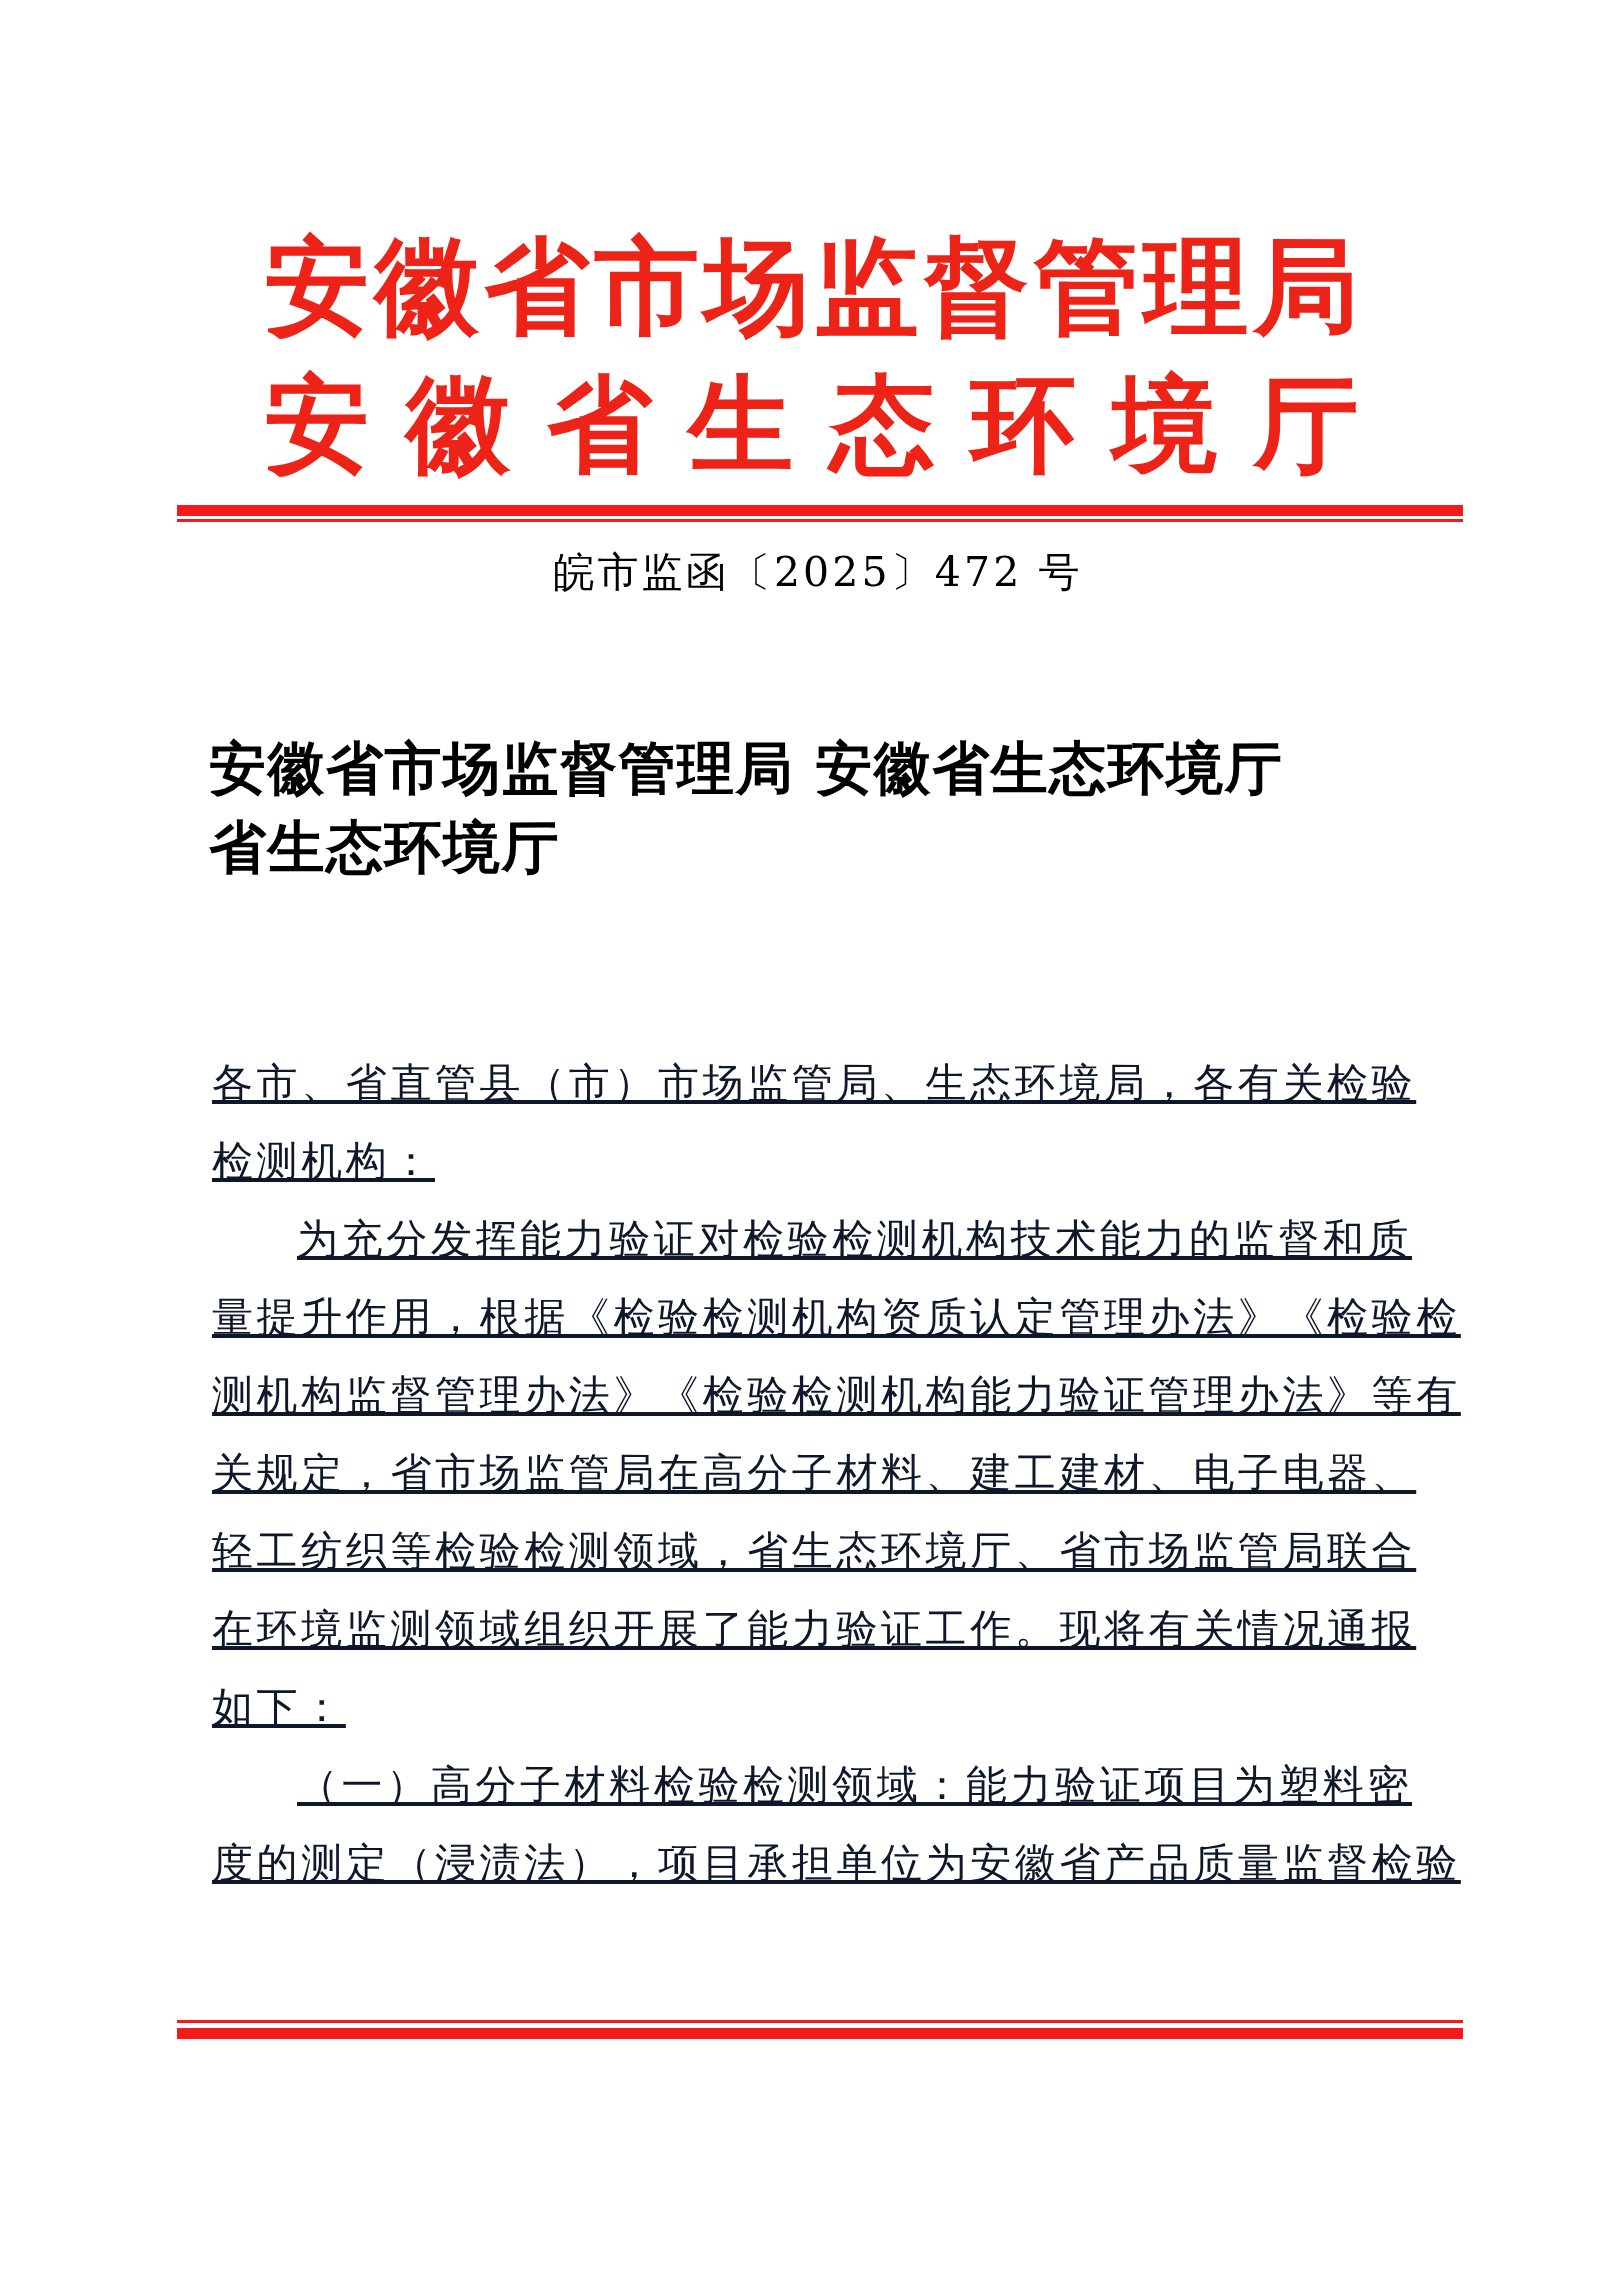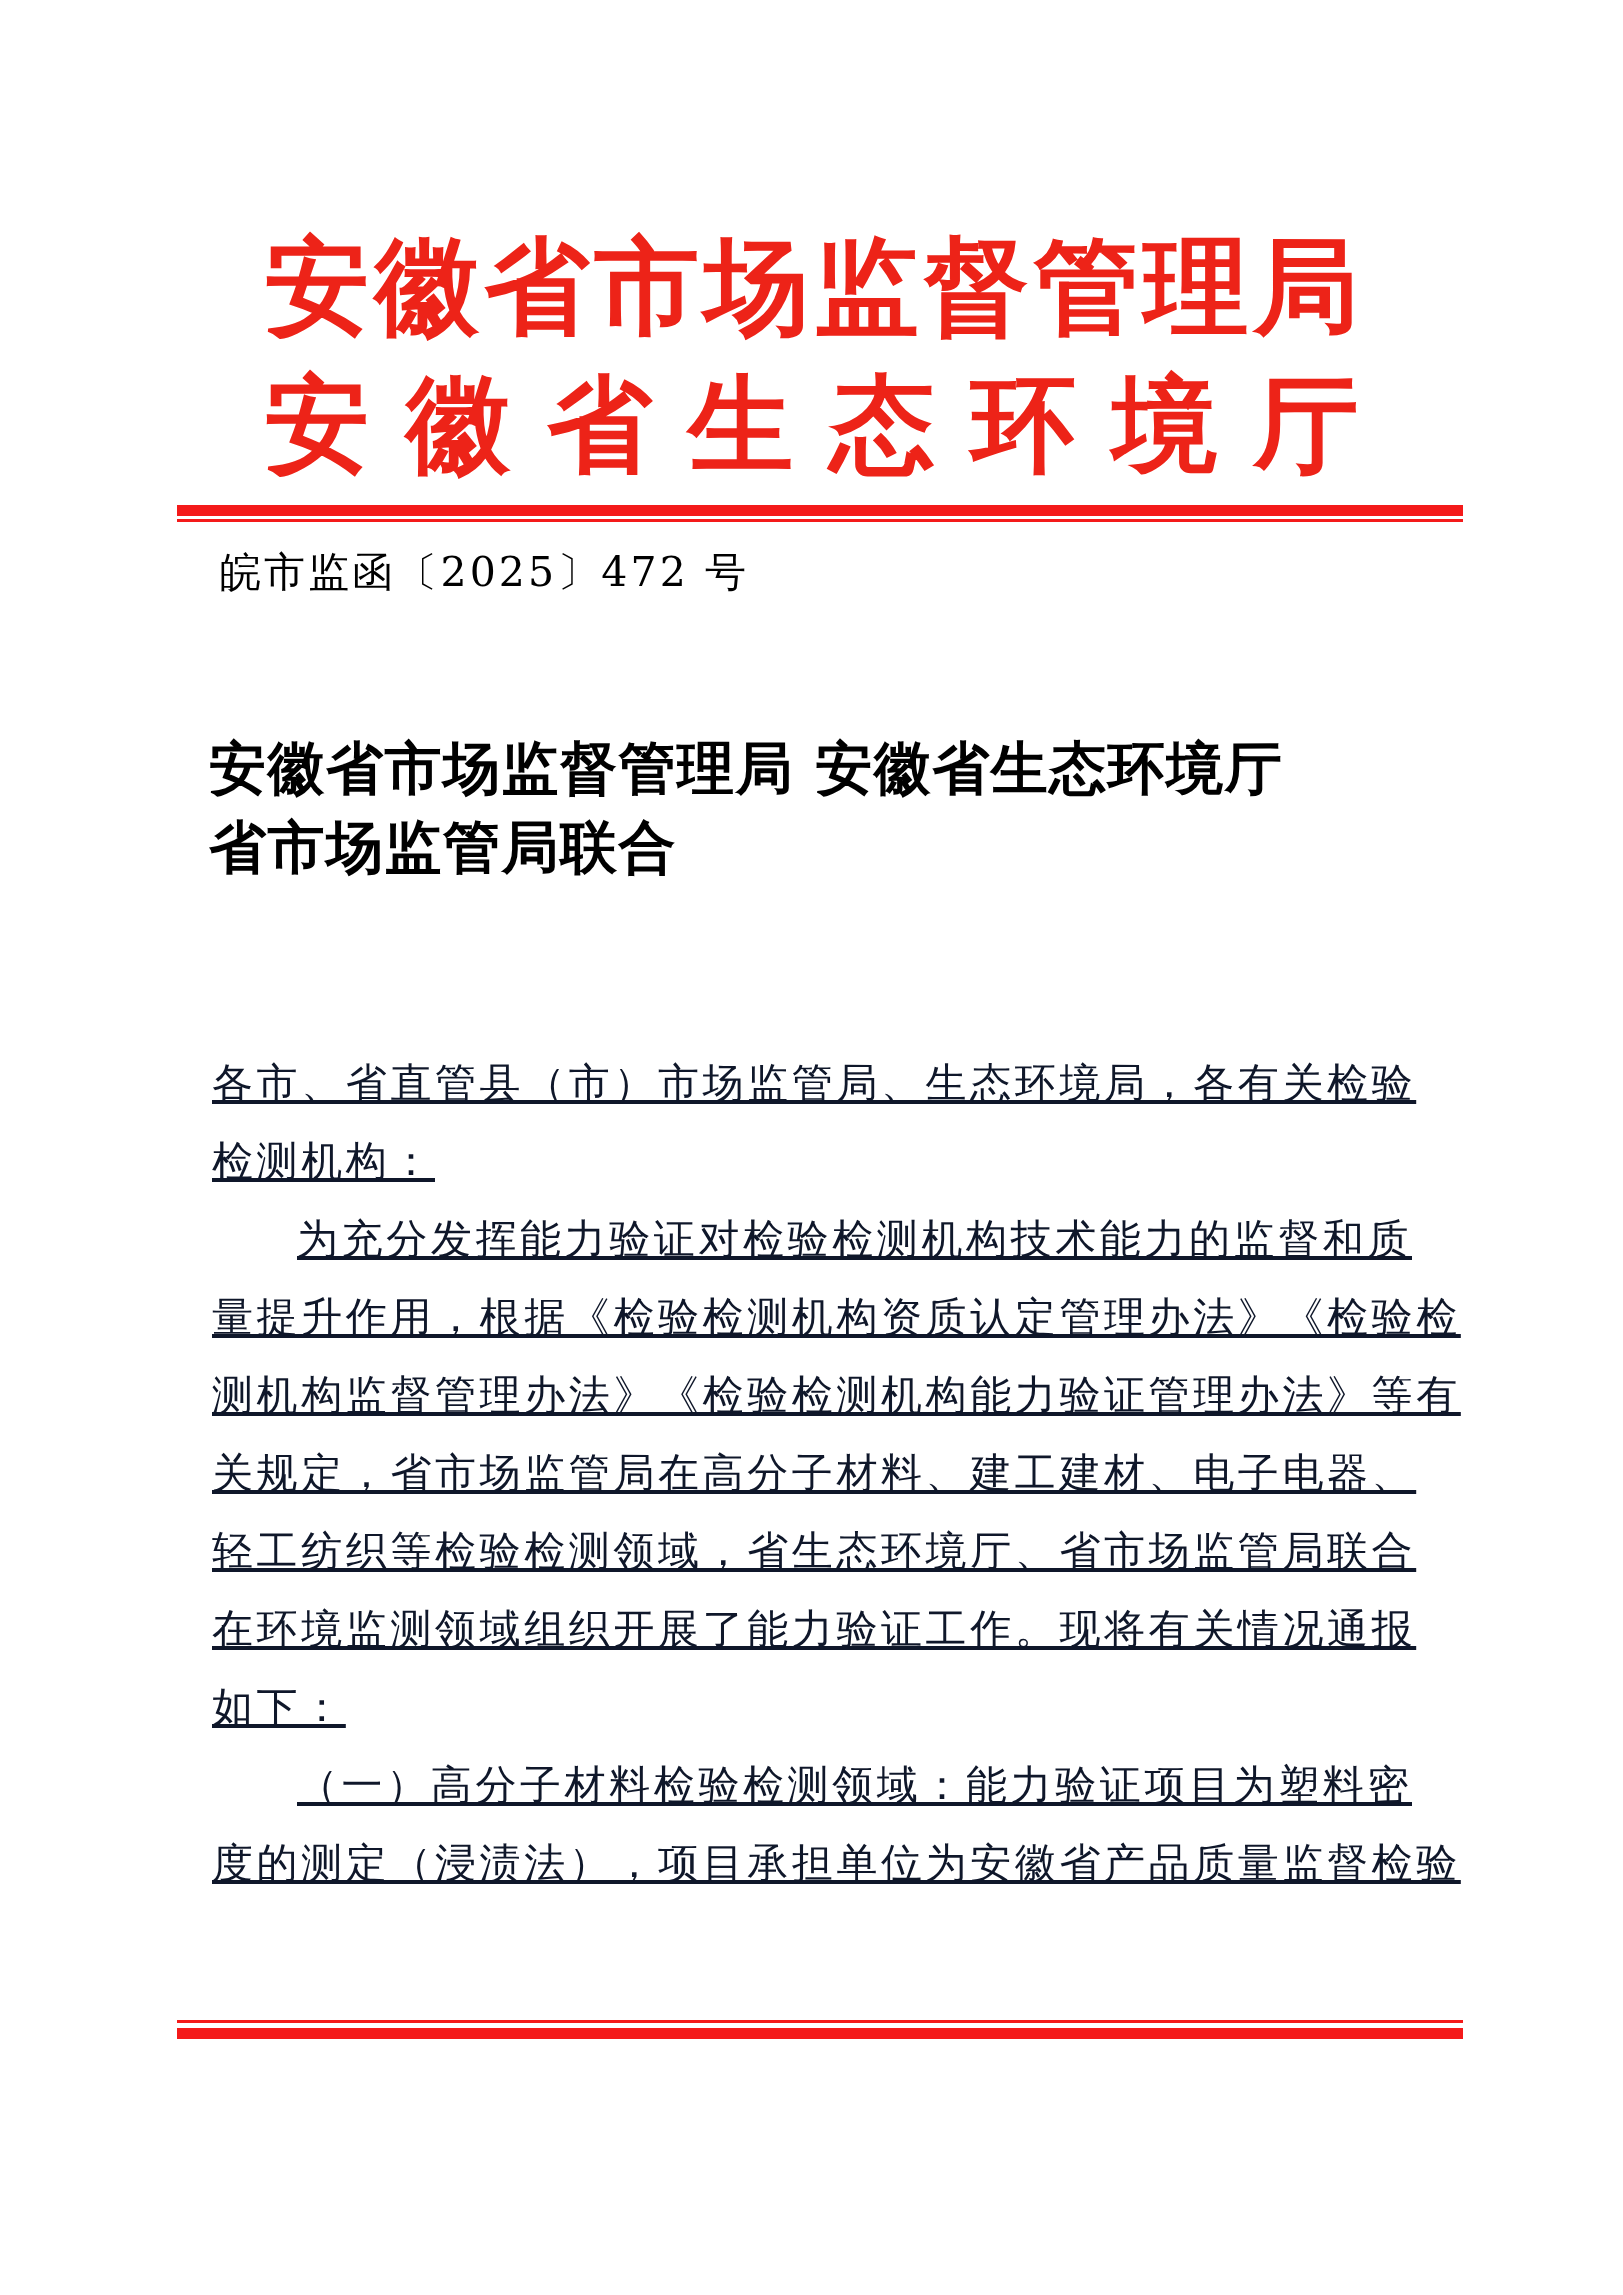--- a/index.html
+++ b/index.html
@@ -37,21 +37,21 @@
   .rule-top-thin     { top: 519px; height: 3.1px;  }
   .rule-bottom-thin  { top: 2020px; height: 3.1px;  }
   .rule-bottom-thick { top: 2028px; height: 11.2px; }
 
   
   .doc-number {
     position: absolute;
     top: 546px;
     left: 220px;
     width: 1196px;
-    text-align: left;
+    text-align: center;
     font-size: 41px;
     line-height: 53px;
     letter-spacing: 3.1px;
     color: #000000;
     white-space: nowrap;
   }
 
   
   .doc-title {
     position: absolute;
@@ -118,21 +118,21 @@
       <span>厅</span>
     </div>
 
   <div class="rule rule-top-thick"></div>
   <div class="rule rule-top-thin"></div>
 
   <div class="doc-number">皖市监函〔2025〕472 号</div>
 
   <div class="doc-title">
     <div class="title-line">安徽省市场监督管理局 安徽省生态环境厅</div>
-    <div class="title-line">省市场监管局联合</div>
+    <div class="title-line">省生态环境厅</div>
   </div>
 
   <div class="body-text">
     <div class="body-line">各市、省直管县（市）市场监管局、生态环境局，各有关检验</div>
     <div class="body-line">检测机构：</div>
     <div class="body-line indent">为充分发挥能力验证对检验检测机构技术能力的监督和质</div>
     <div class="body-line">量提升作用，根据《检验检测机构资质认定管理办法》《检验检</div>
     <div class="body-line">测机构监督管理办法》《检验检测机构能力验证管理办法》等有</div>
     <div class="body-line">关规定，省市场监管局在高分子材料、建工建材、电子电器、</div>
     <div class="body-line">轻工纺织等检验检测领域，省生态环境厅、省市场监管局联合</div>

